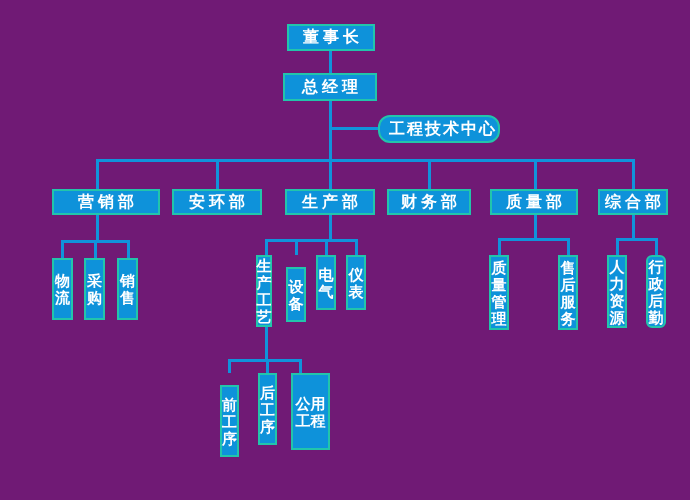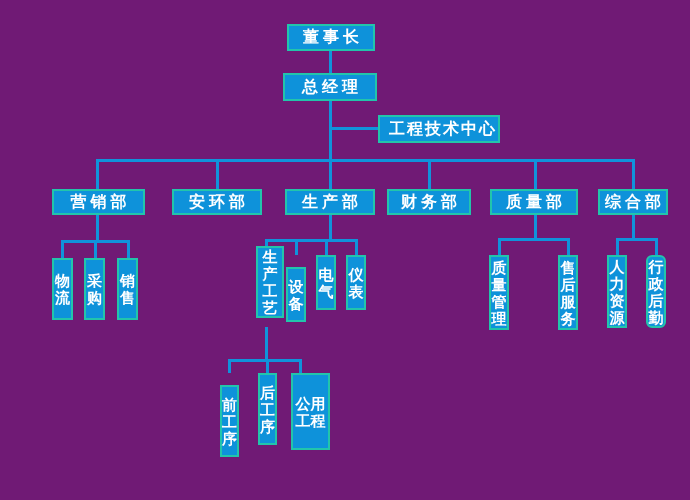--- a/index.html
+++ b/index.html
@@ -29,20 +29,21 @@
   }
   .hnode {
     font-size: 16px;
     letter-spacing: 4px;
     padding-left: 4px;      
     white-space: nowrap;
   }
   .hnode.wide {
     letter-spacing: 2px;
     padding-left: 8px;
+    border-radius: 12px;
   }
   .vnode {
     font-size: 15px;
     line-height: 17px;
     word-break: break-all;
     padding: 0 1px;
   }
   .vl, .hl {
     position: absolute;
     background: #1093db;
@@ -95,32 +96,32 @@
 
   <div class="vl" style="left:632px;top:215px;height:25px;"></div>
   <div class="hl" style="left:616px;top:238px;width:42px;"></div>
   <div class="vl" style="left:616px;top:238px;height:17px;"></div>
   <div class="vl" style="left:655px;top:238px;height:17px;"></div>
 
   <div class="node hnode" style="left:287px;top:24px;width:88px;height:27px;">董事长</div>
   <div class="node hnode" style="left:283px;top:73px;width:94px;height:28px;">总经理</div>
   <div class="node hnode wide" style="left:378px;top:115px;width:122px;height:28px;">工程技术中心</div>
 
-  <div class="node hnode" style="left:52px;top:189px;width:93px;height:26px;">营销部</div>
+  <div class="node hnode" style="left:52px;top:189px;width:108px;height:26px;">营销部</div>
   <div class="node hnode" style="left:285px;top:189px;width:90px;height:26px;">生产部</div>
   <div class="node hnode" style="left:172px;top:189px;width:90px;height:26px;">安环部</div>
   <div class="node hnode" style="left:387px;top:189px;width:84px;height:26px;">财务部</div>
   <div class="node hnode" style="left:490px;top:189px;width:88px;height:26px;">质量部</div>
   <div class="node hnode" style="left:598px;top:189px;width:70px;height:26px;">综合部</div>
 
   <div class="node vnode" style="left:52px;top:258px;width:21px;height:62px;">物流</div>
   <div class="node vnode" style="left:84px;top:258px;width:21px;height:62px;">采购</div>
   <div class="node vnode" style="left:117px;top:258px;width:21px;height:62px;">销售</div>
 
-  <div class="node vnode" style="left:256px;top:246px;width:28px;height:72px;">生产工艺</div>
+  <div class="node vnode" style="left:256px;top:255px;width:16px;height:72px;">生产工艺</div>
   <div class="node vnode" style="left:286px;top:255px;width:20px;height:55px;margin-top:12px;">设备</div>
   <div class="node vnode" style="left:316px;top:255px;width:20px;height:55px;">电气</div>
   <div class="node vnode" style="left:346px;top:255px;width:20px;height:55px;">仪表</div>
 
   <div class="node vnode" style="left:220px;top:385px;width:19px;height:72px;">前工序</div>
   <div class="node vnode" style="left:258px;top:373px;width:19px;height:72px;">后工序</div>
   <div class="node vnode" style="left:291px;top:373px;width:39px;height:77px;">公用工程</div>
 
   <div class="node vnode" style="left:489px;top:255px;width:20px;height:75px;">质量管理</div>
   <div class="node vnode" style="left:558px;top:255px;width:20px;height:75px;">售后服务</div>

